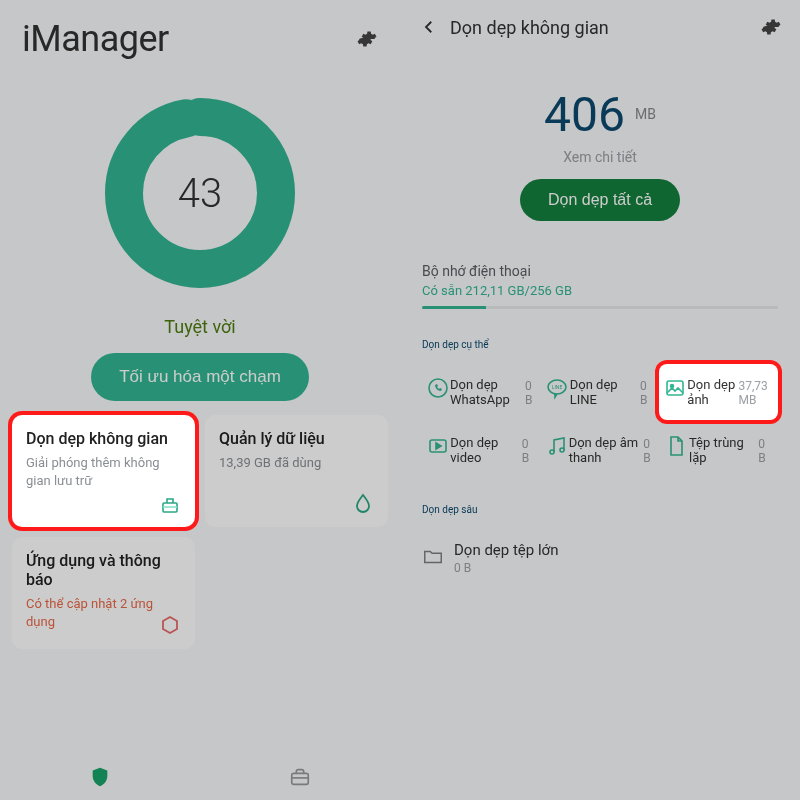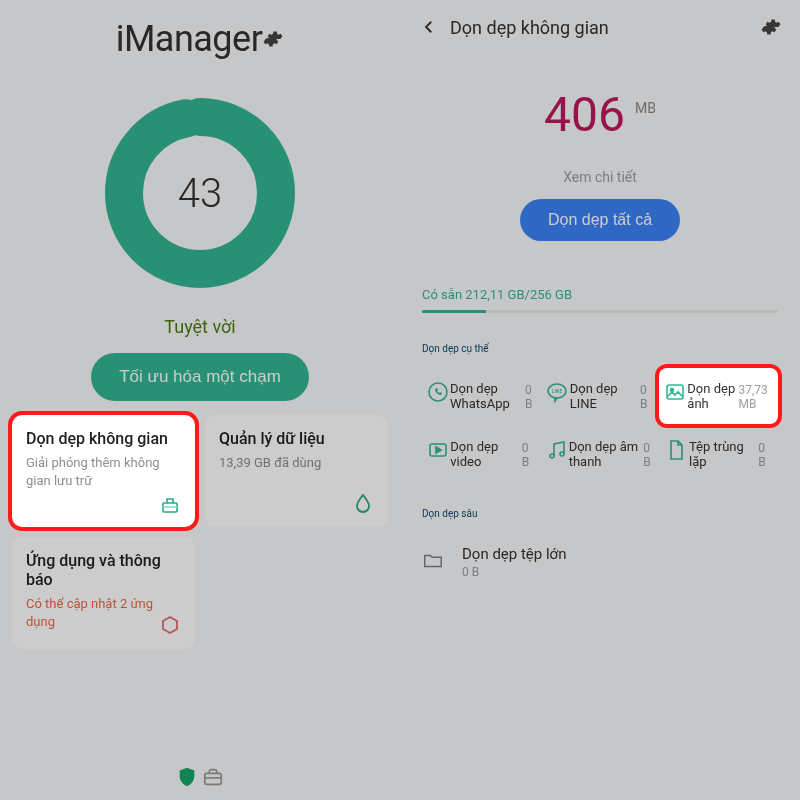--- a/index.html
+++ b/index.html
@@ -12,21 +12,21 @@
   }
   body::after {
     content: '';
     position: absolute;
     inset: 0;
     background: rgba(0,0,0,0.2);
     pointer-events: none;
     z-index: 5;
   }
   .panel { width: 400px; height: 800px; display: flex; flex-direction: column; }
-  .panel-left { background: #f8f9fa; align-items: center; }
+  .panel-left { background: #f8f9fa; }
   .panel-right { background: #f8f9fa; }
 
   
   .left-header { display: flex; justify-content: space-between; align-items: center; padding: 18px 22px 8px; }
   .app-title { font-size: 36px; font-weight: 400; color: #333; letter-spacing: -0.5px; }
   .gear { width: 22px; height: 22px; display:flex; align-items:center; justify-content:center; color:#444; }
   .gear svg { width: 20px; height: 20px; }
 
   .score-wrap { display:flex; flex-direction:column; align-items:center; padding-top: 30px; }
   .ring-container { position: relative; width: 190px; height: 190px; }
@@ -52,41 +52,41 @@
   .nav-ic svg { width:22px; height:22px; }
 
   
   .right-header { display:flex; align-items:center; padding: 16px 18px 8px; gap:10px; }
   .back { width:22px; height:22px; display:flex; align-items:center; justify-content:center; color:#333; }
   .back svg { width:18px; height:18px; }
   .right-title { font-size:18px; color:#333; flex:1; }
   .r-gear { width:22px; height:22px; color:#444; }
 
   .r-summary { text-align:center; padding: 40px 0 10px; }
-  .r-size { font-size: 48px; color:#be185d; font-weight:400; display:inline-block; }
-  .r-unit { font-size:14px; color:#888; vertical-align: top; margin-left:6px; position:relative; top:14px; }
-  .r-detail { font-size:14px; color:#9aa0a5; margin-top:26px; }
-  .r-cleanbtn { margin-top:14px; background:#3b82f6; color:#fff; border:none; border-radius:30px; padding:12px 28px; font-size:16px; }
+  .r-size { font-size: 48px; color:#0c4a6e; font-weight:400; display:inline-block; }
+  .r-unit { font-size:14px; color:#888; vertical-align: top; margin-left:6px; position:relative; top:20px; }
+  .r-detail { font-size:14px; color:#9aa0a5; margin-top:6px; }
+  .r-cleanbtn { margin-top:14px; background:#15803d; color:#fff; border:none; border-radius:30px; padding:12px 28px; font-size:16px; }
 
   .r-section { padding: 0 22px; margin-top: 32px; }
   .r-sec-title { font-size:14px; color:#5a6066; }
   .r-sec-sub { font-size:13px; color:#33b693; margin-top:4px; }
   .r-bar { height:3px; background:#e6eae9; margin-top:8px; border-radius:2px; overflow:hidden; }
   .r-bar-fill { height:100%; background:#33b693; width:18%; }
 
   .r-sec-label { font-size:10px; color:#0c4a6e; margin: 30px 0 14px; }
   .opt-grid { display:grid; grid-template-columns: 1fr 1fr 1fr; gap: 6px 0; }
   .opt { display:flex; flex-direction:row; align-items:center; padding:6px 4px; }
   .opt.hl { background:#fff; border-radius:8px; box-shadow: 0 0 0 4px #ff1a1a; z-index:10; position:relative; padding:10px 4px; }
   .opt-ic { width:28px; height:28px; display:flex; align-items:center; justify-content:center; margin-bottom:8px; color:#33b693; }
   .opt-ic svg { width:24px; height:24px; }
   .opt-title { font-size:13px; color:#333; }
   .opt-sub { font-size:12px; color:#9aa0a5; margin-top:2px; }
 
-  .deep-row { display:flex; align-items:center; gap:14px; margin-top:22px; padding:4px 0; }
+  .deep-row { display:flex; align-items:center; gap:6px; margin-top:22px; padding:4px 0; }
   .deep-ic { width:26px; height:26px; color:#7a8086; }
   .deep-ic svg { width:22px; height:22px; }
   .deep-title { font-size:15px; color:#333; }
   .deep-sub { font-size:12px; color:#9aa0a5; margin-top:2px; }
 </style>
 </head>
 <body>
 
 <div class="panel panel-left">
   <div class="left-header">
@@ -174,20 +174,21 @@
   </div>
 
   <div class="r-summary">
     <span class="r-size">406</span>
     <span class="r-unit">MB</span>
     <div class="r-detail">Xem chi tiết</div>
     <button class="r-cleanbtn">Dọn dẹp tất cả</button>
   </div>
 
   <div class="r-section">
+    <div class="r-sec-title">Bộ nhớ điện thoại</div>
     <div class="r-sec-sub">Có sẵn 212,11 GB/256 GB</div>
     <div class="r-bar">
         <div class="r-bar-fill"></div>
       </div>
 
     <div class="r-sec-label">Dọn dẹp cụ thể</div>
 
     <div class="opt-grid">
       <div class="opt">
         <div class="opt-ic">

